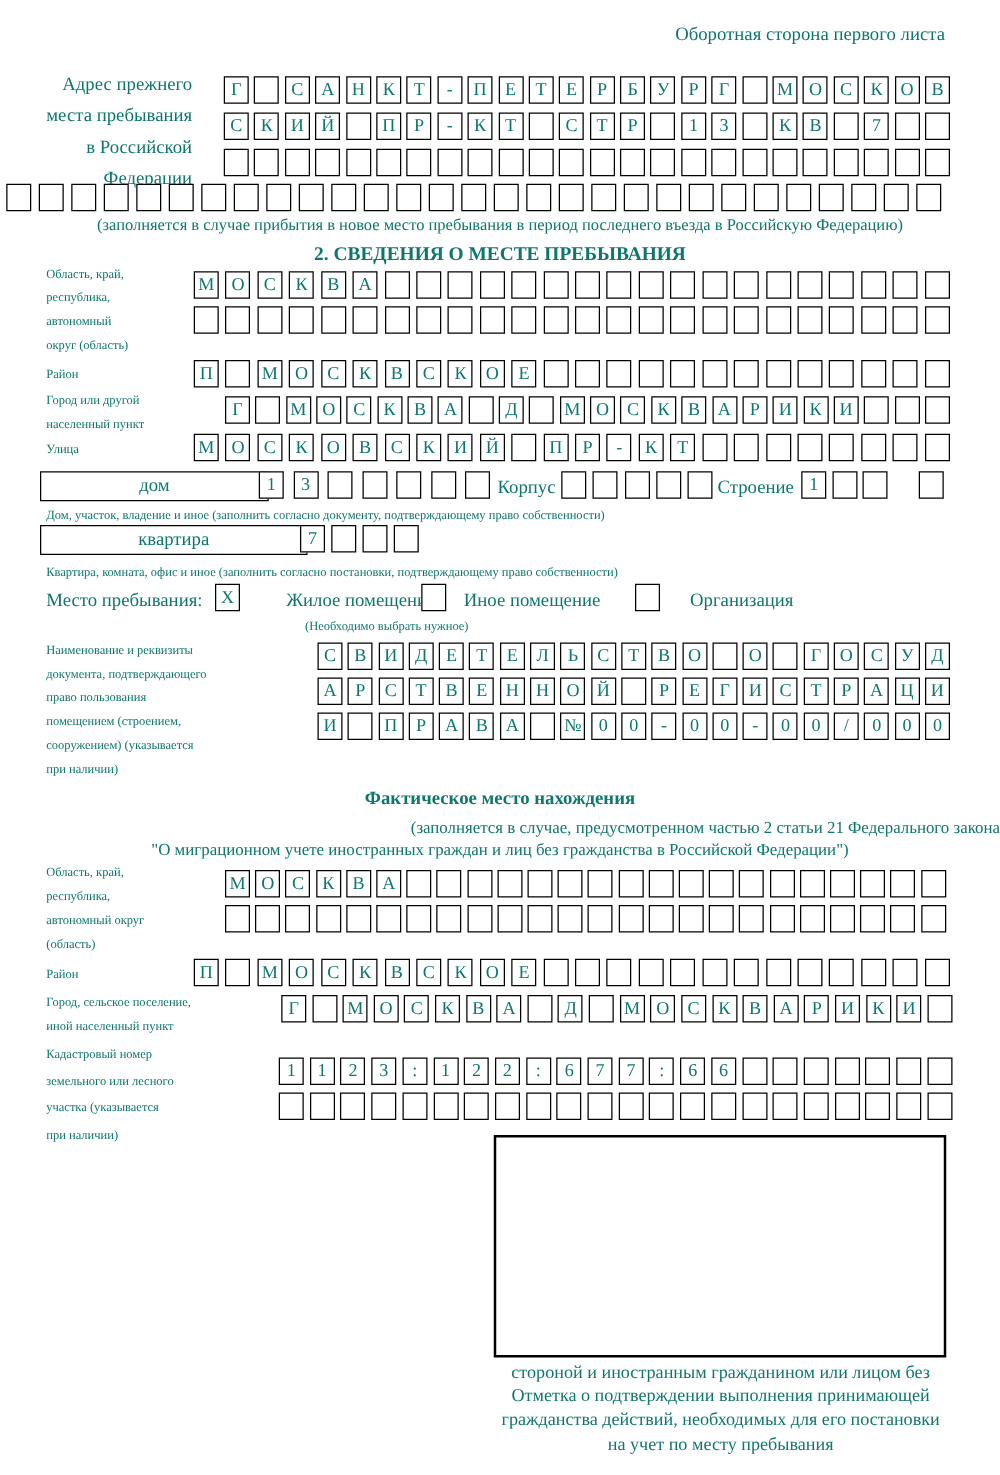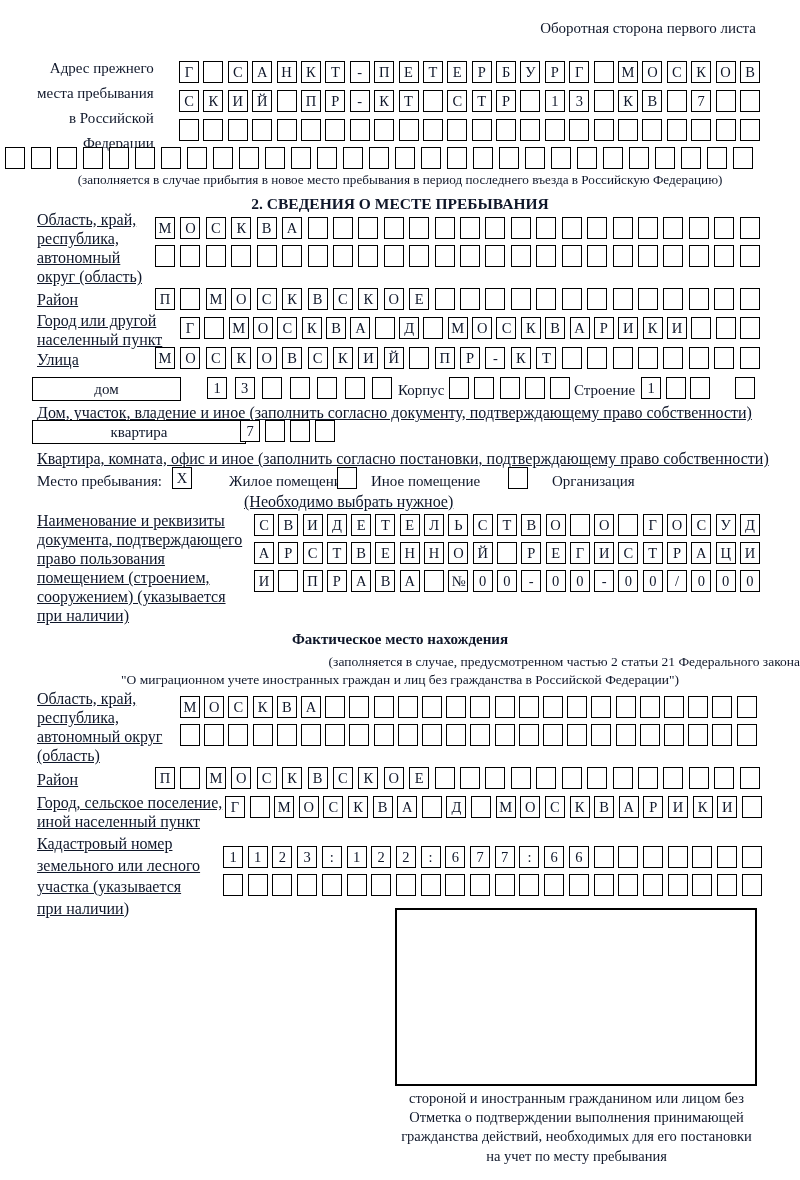--- a/index.html
+++ b/index.html
@@ -1,19 +1,19 @@
 <!DOCTYPE html>
 <html><head>
 <meta charset="utf-8">
 <style>
   html,body{margin:0;padding:0;background:#fff;}
   .page{position:relative;width:800px;height:1180px;background:#ffffff;
-        font-family:"Liberation Serif","DejaVu Serif",serif;color:#0f172a;overflow:hidden;}
+        font-family:"Liberation Serif","DejaVu Serif",serif;color:#0f766e;overflow:hidden;}
   .abs{position:absolute;}
-  .lbl{font-size:16px;line-height:19px;white-space:nowrap;text-decoration:underline;}
+  .lbl{font-size:10px;line-height:19px;white-space:nowrap;}
   .lbl-big{font-size:15px;line-height:25px;white-space:nowrap;}
   .cellrow{position:absolute;display:flex;justify-content:space-between;}
   .cell{box-sizing:border-box;flex:none;width:20px;height:22px;border:1.6px solid #000;
         display:flex;align-items:center;justify-content:center;
         font-size:14.5px;line-height:1;background:#fff;}
   .widebox{box-sizing:border-box;position:absolute;height:24px;border:1.6px solid #000;
         display:flex;align-items:center;justify-content:center;font-size:15px;background:#fff;}
   .chk{box-sizing:border-box;position:absolute;width:20px;height:22px;border:1.6px solid #000;
         display:flex;align-items:center;justify-content:center;font-size:14.5px;background:#fff;}
   .center{width:800px;text-align:center;white-space:nowrap;}
@@ -287,21 +287,21 @@
       <div class="cell"></div>
       <div class="cell"></div>
       <div class="cell"></div>
       <div class="cell"></div>
       <div class="cell"></div>
       <div class="cell"></div>
       <div class="cell"></div>
       <div class="cell"></div>
     </div>
 
-  <div class="widebox" style="left:32px;top:377px;width:149px;">дом</div>
+  <div class="widebox" style="left:32px;top:377px;width:183px;">дом</div>
   <div class="cellrow" style="left:207px;top:377px;width:185px;">
       <div class="cell">1</div>
       <div class="cell">3</div>
       <div class="cell"></div>
       <div class="cell"></div>
       <div class="cell"></div>
       <div class="cell"></div>
       <div class="cell"></div>
     </div>
   <div class="abs lbl-big" style="left:398px;top:378px;">Корпус</div>

